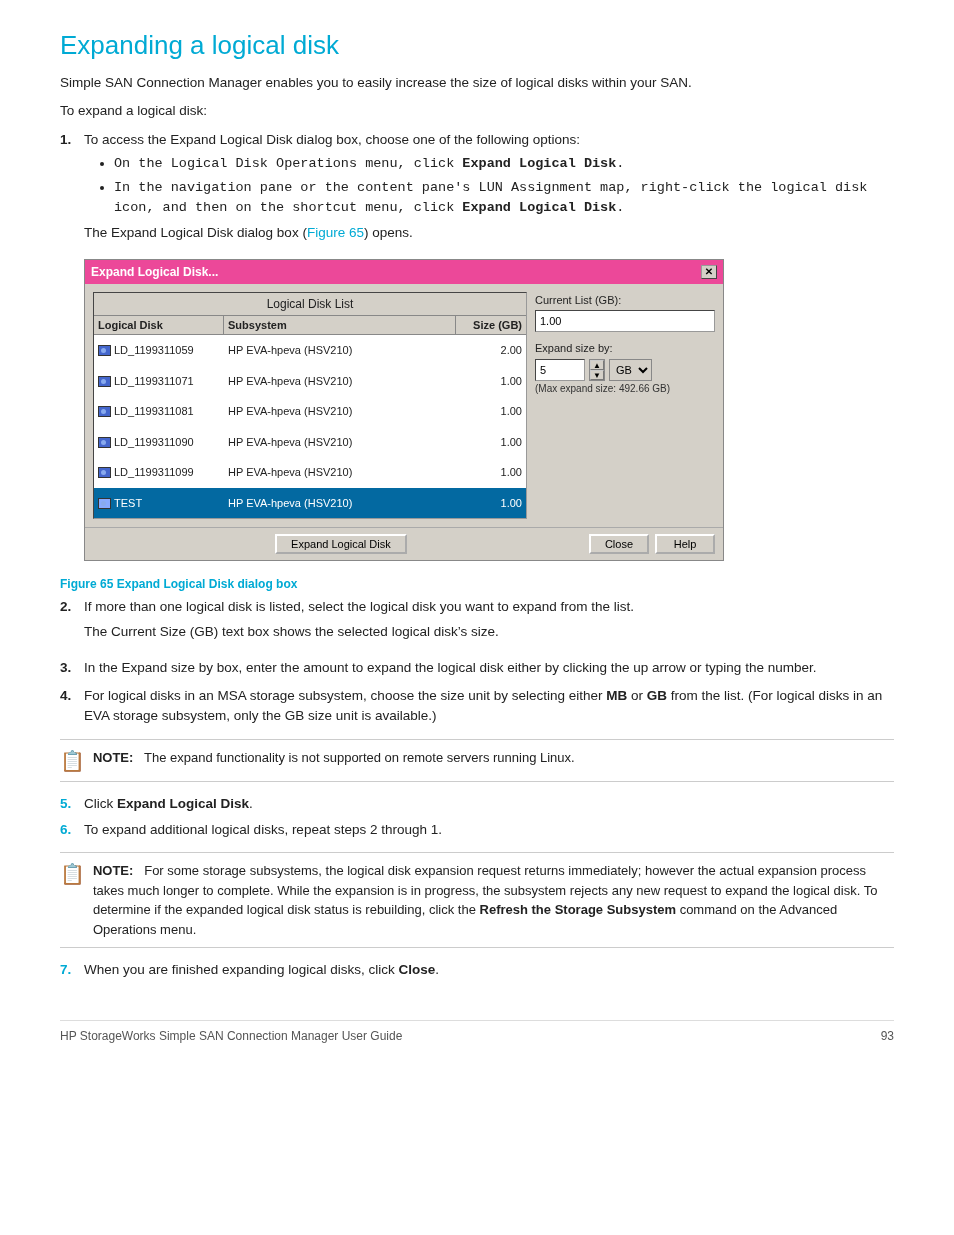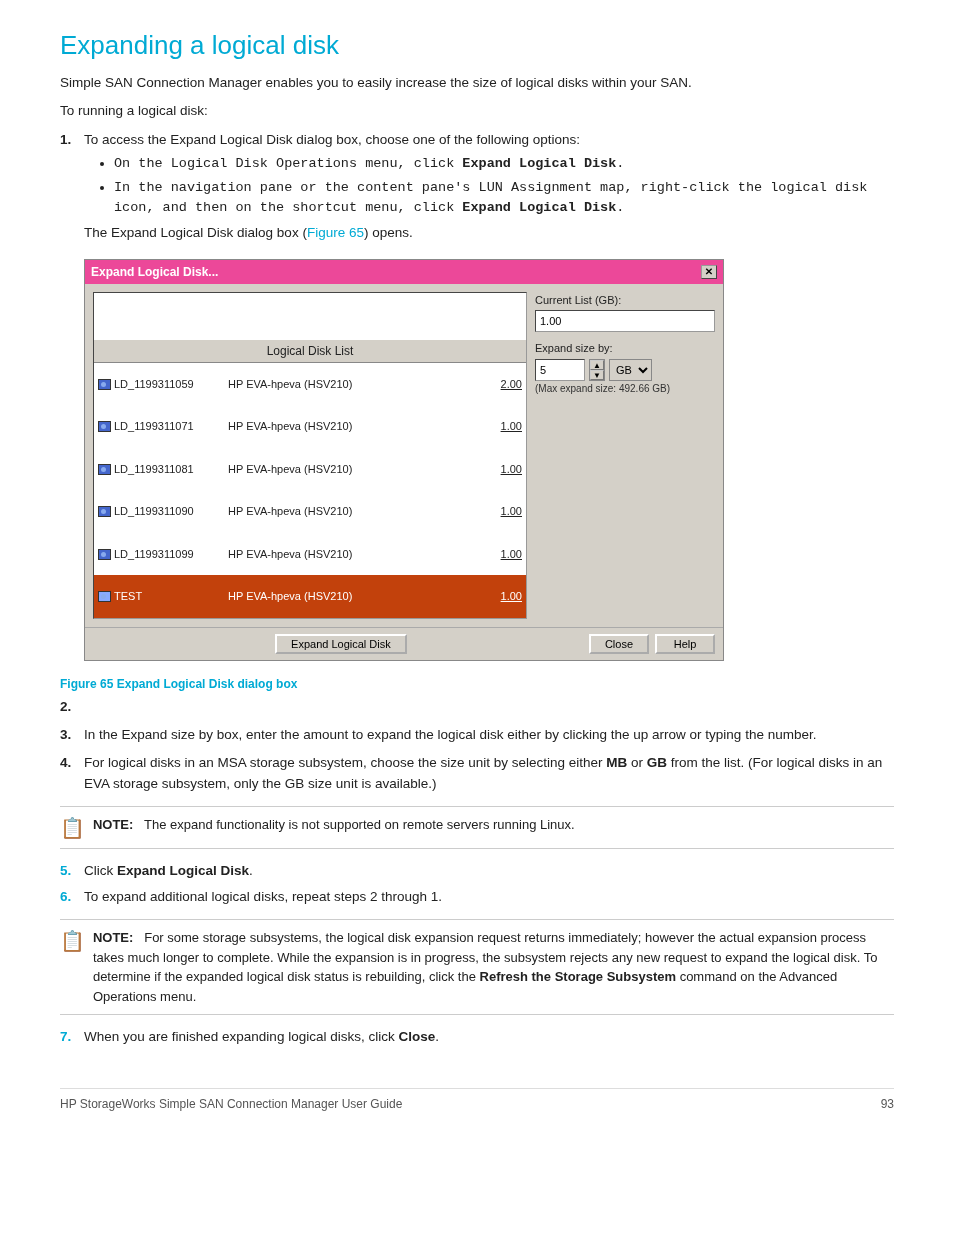--- a/index.html
+++ b/index.html
@@ -61,42 +61,41 @@
       flex: 1;
       background: #fff;
       border: 1px inset #999;
     }
     .disk-list-header {
       background: #d4d0c8;
       text-align: center;
       font-size: 12px;
       padding: 2px 0;
       border-bottom: 1px solid #888;
-      margin-top: 47px;
     }
     .disk-list-cols {
       display: flex;
       background: #d4d0c8;
       border-bottom: 1px solid #888;
       font-size: 11px;
       font-weight: bold;
     }
     .col-ld { width: 130px; padding: 1px 4px; border-right: 1px solid #888; }
     .col-sub { flex: 1; padding: 1px 4px; border-right: 1px solid #888; }
     .col-size { width: 70px; padding: 1px 4px; text-align: right; }
     .disk-list-rows { font-size: 11px; }
     .disk-row {
       display: flex;
       align-items: center;
-      padding: 12px 0;
-    }
-    .disk-row.selected { background: #c2410c; color: #fff; }
+      padding: 6px 0;
+    }
+    .disk-row.selected { background: #0369a1; color: #fff; }
     .disk-row-ld { width: 130px; padding: 1px 4px; display: flex; align-items: center; gap: 3px; }
     .disk-row-sub { flex: 1; padding: 1px 4px; }
-    .disk-row-size { width: 70px; padding: 1px 4px; text-align: right; text-decoration: underline; }
+    .disk-row-size { width: 70px; padding: 1px 4px; text-align: right; }
     .disk-icon {
       width: 13px;
       height: 11px;
       background: #4466cc;
       border: 1px solid #333;
       display: inline-block;
       flex-shrink: 0;
       position: relative;
     }
     .disk-icon::before {
@@ -214,21 +213,21 @@
       border-top: 1px solid #ddd;
       padding-top: 8px;
     }
   </style>
 </head>
 <body>
 
 <h1>Expanding a logical disk</h1>
 
 <p>Simple SAN Connection Manager enables you to easily increase the size of logical disks within your SAN.</p>
-<p>To running a logical disk:</p>
+<p>To expand a logical disk:</p>
 
 <ol style="list-style:none; margin-left:0; counter-reset:none;">
 
   <li>
     <div style="display:flex; gap:6px;">
       <span style="font-weight:bold; min-width:18px;">1.</span>
       <div>
         <span>To access the Expand Logical Disk dialog box, choose one of the following options:</span>
         <ul>
           <li>On the Logical Disk Operations menu, click <b>Expand Logical Disk</b>.</li>
@@ -239,20 +238,25 @@
         
         <div class="dialog-wrapper">
           <div class="dialog-titlebar">
             <span>Expand Logical Disk...</span>
             <div class="dialog-titlebar-close">✕</div>
           </div>
           <div class="dialog-body">
 
             <div class="dialog-left">
               <div class="disk-list-header">Logical Disk List</div>
+              <div class="disk-list-cols">
+                <div class="col-ld">Logical Disk</div>
+                <div class="col-sub">Subsystem</div>
+                <div class="col-size">Size (GB)</div>
+              </div>
               <div class="disk-list-rows">
 
                 <div class="disk-row">
                   <div class="disk-row-ld">
                       <span class="disk-icon"></span>
                       <span>LD_1199311059</span>
                     </div>
                   <div class="disk-row-sub">HP EVA-hpeva (HSV210)</div>
                   <div class="disk-row-size">2.00</div>
                 </div>
@@ -344,20 +348,24 @@
   </li>
 
   <div class="fig-caption" style="margin-left:0; margin-top:6px;">
     <span style="color:#00aad4; font-weight:bold;">Figure 65</span>
     <span> Expand Logical Disk dialog box</span>
   </div>
 
   <li style="margin-top:6px;">
     <div style="display:flex; gap:6px;">
       <span style="font-weight:bold; min-width:18px;">2.</span>
+      <div>
+        <span>If more than one logical disk is listed, select the logical disk you want to expand from the list.</span>
+        <p style="margin-top:4px;">The Current Size (GB) text box shows the selected logical disk’s size.</p>
+      </div>
     </div>
   </li>
 
   <li style="margin-top:6px;">
     <div style="display:flex; gap:6px;">
       <span style="font-weight:bold; min-width:18px;">3.</span>
       <div>
         <span>In the Expand size by box, enter the amount to expand the logical disk either by clicking the up arrow or typing the number.</span>
       </div>
     </div>

